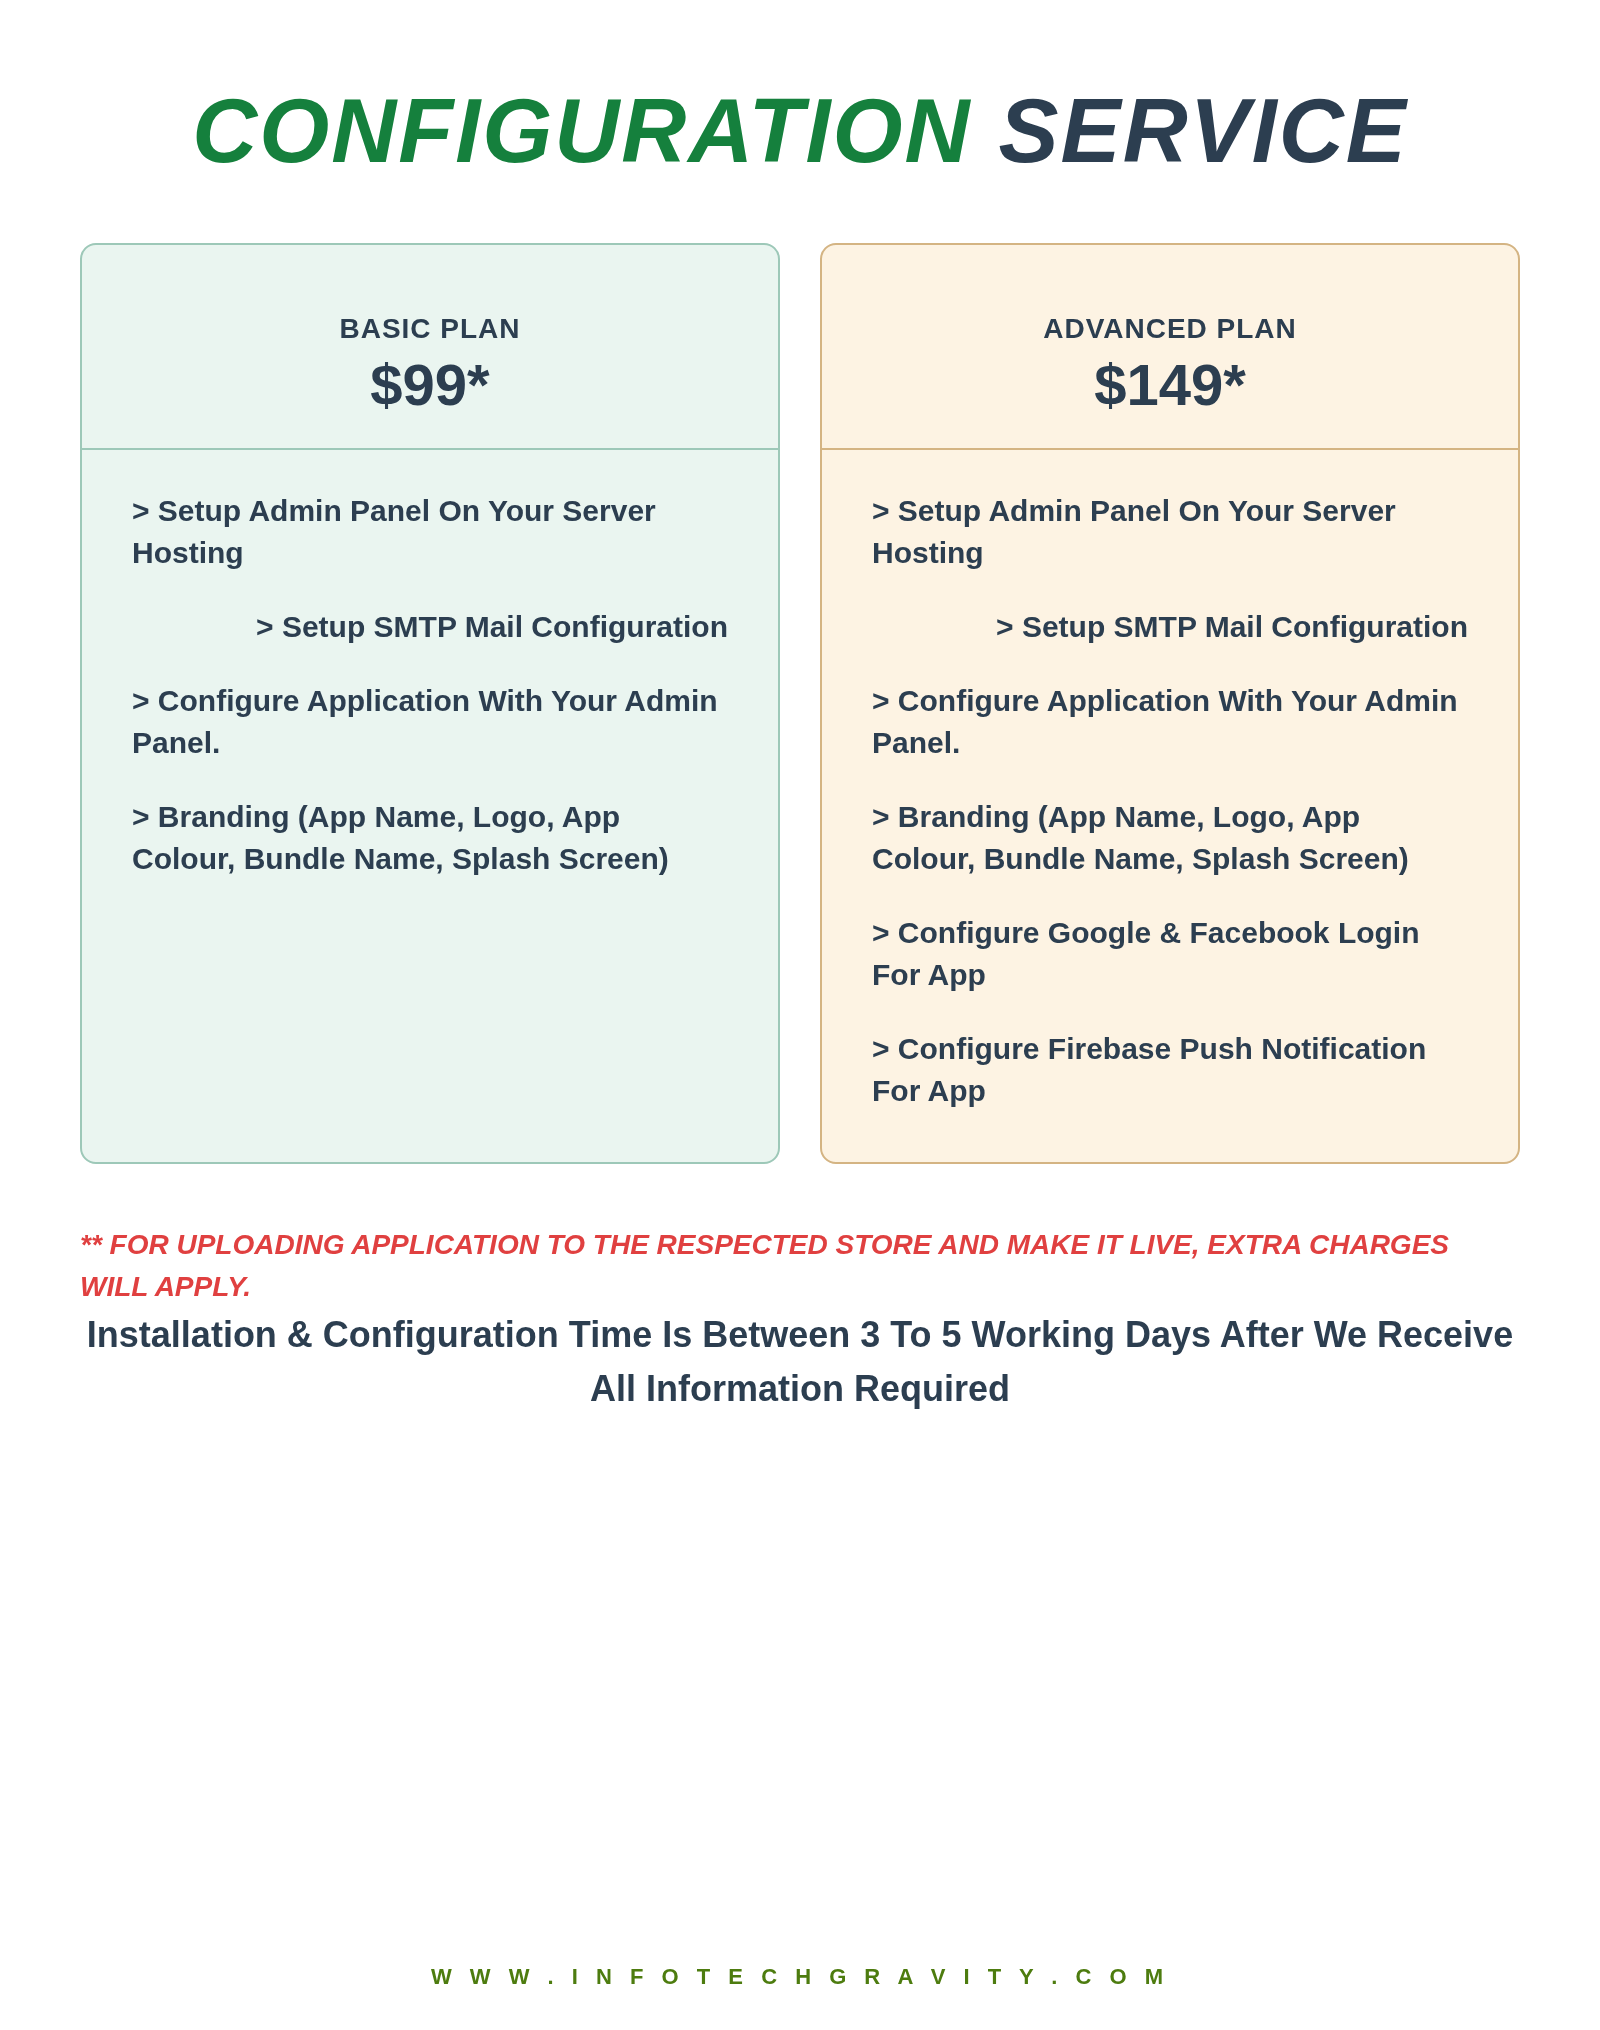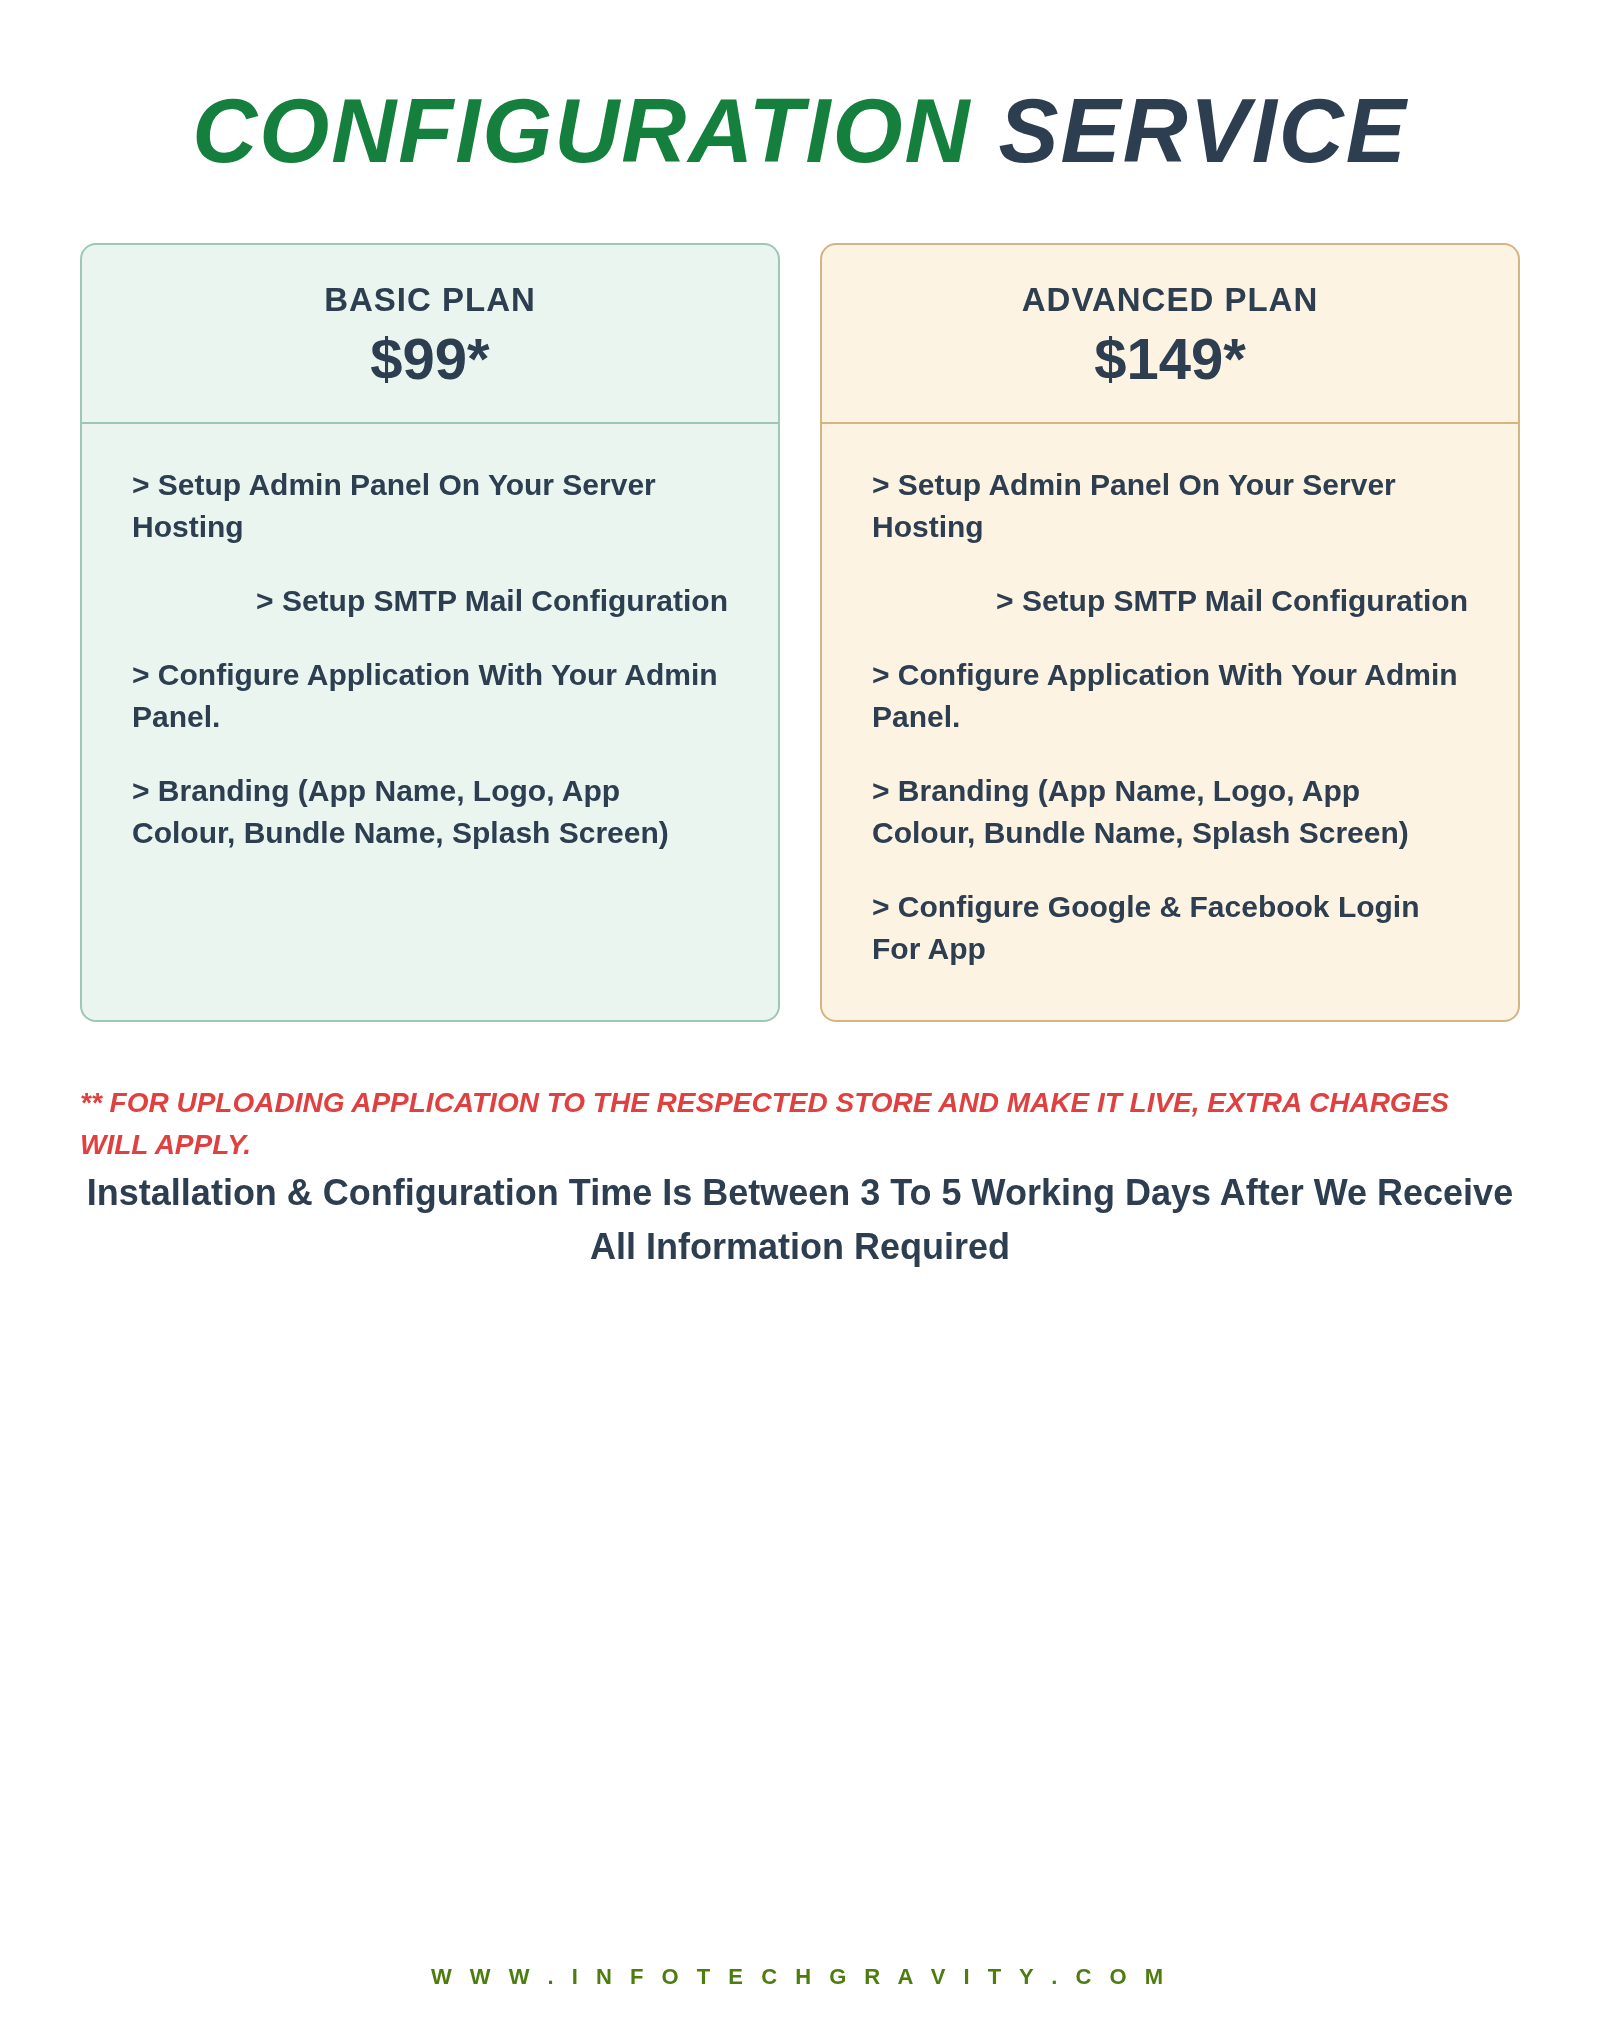--- a/index.html
+++ b/index.html
@@ -74,24 +74,25 @@
 
     .plan-card.basic .plan-header {
       border-bottom-color: #9dc8b8;
     }
 
     .plan-card.advanced .plan-header {
       border-bottom-color: #d4b483;
     }
 
     .plan-name {
-      font-size: 33px;
+      font-size: 28px;
       font-weight: 900;
       color: #2C3E50;
       letter-spacing: 1px;
+      margin-top: 32px;
     }
 
     .plan-price {
       font-size: 58px;
       font-weight: 900;
       color: #2C3E50;
       margin-top: 6px;
     }
 
     .plan-features {
@@ -169,20 +170,21 @@
     <div class="plan-header">
       <div class="plan-name">ADVANCED PLAN</div>
       <div class="plan-price">$149*</div>
     </div>
     <div class="plan-features">
       <div class="feature-item">&gt; Setup Admin Panel On Your Server Hosting</div>
       <div class="feature-item">&gt; Setup SMTP Mail Configuration</div>
       <div class="feature-item">&gt; Configure Application With Your Admin Panel.</div>
       <div class="feature-item">&gt; Branding (App Name, Logo, App Colour, Bundle Name, Splash Screen)</div>
       <div class="feature-item">&gt; Configure Google &amp; Facebook Login For App</div>
+      <div class="feature-item">&gt; Configure Firebase Push Notification For App</div>
     </div>
   </div>
 </div>
 
 <div class="disclaimer">
   <p class="disclaimer-text">** FOR UPLOADING APPLICATION TO THE RESPECTED STORE AND MAKE IT LIVE, EXTRA CHARGES WILL APPLY.</p>
 </div>
 
 <div class="installation-note">
   <p class="installation-text">Installation &amp; Configuration Time Is Between 3 To 5 Working Days After We Receive All Information Required</p>

